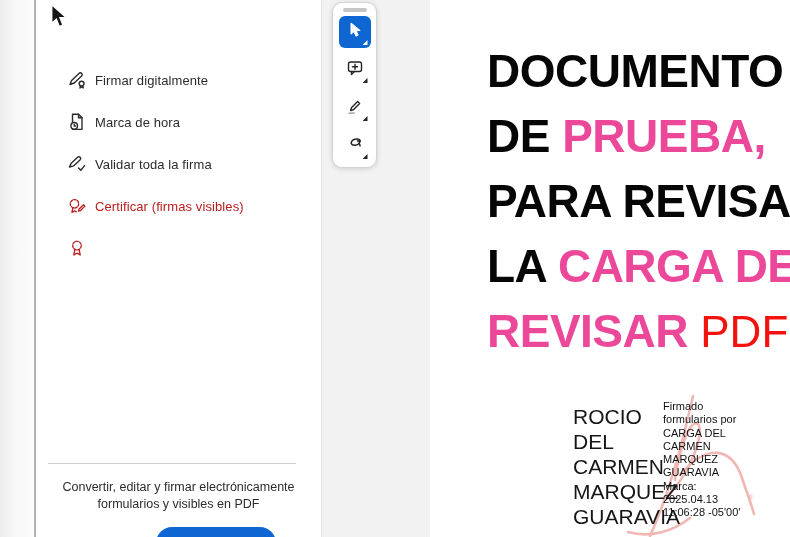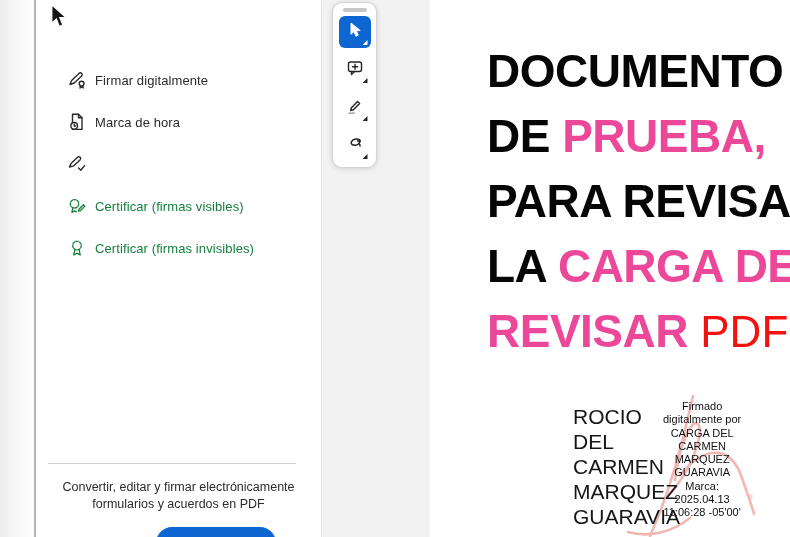--- a/index.html
+++ b/index.html
@@ -11,21 +11,21 @@
         background:linear-gradient(90deg,#ececec 0%,#f7f7f7 45%,#fdfdfd 100%);
         border-right:2px solid #b3b3b3;box-sizing:border-box;}
 
   
   .panel{position:absolute;left:36px;top:0;width:286px;height:537px;background:#ffffff;
          border-right:1px solid #e2e2e2;box-sizing:border-box;}
   .menu{position:absolute;left:0;top:22px;width:100%;margin-top:48px;}
   .menu-item{position:relative;height:20px;margin-bottom:22px;display:flex;align-items:center;cursor:pointer;color:#2b2b2b;}
   .menu-item .mi-icon{position:absolute;left:31px;top:0;width:20px;height:20px;display:flex;align-items:center;justify-content:center;}
   .menu-item .mi-label{position:absolute;left:59px;top:50%;transform:translateY(-50%);font-size:13px;letter-spacing:.1px;white-space:nowrap;}
-  .menu-item.disabled{color:#15803d;cursor:default;padding-left:20px;}
+  .menu-item.disabled{color:#b91c1c;cursor:default;padding-left:20px;}
   .mi-icon svg{stroke:currentColor;}
 
   .panel-divider{position:absolute;left:12px;top:463px;width:248px;height:0;border-top:1px solid #cfcfcf;}
   .promo{position:absolute;left:0;top:479px;width:100%;text-align:center;color:#2c2c2c;font-size:12.5px;line-height:17px;}
   .cta-button{position:absolute;left:120px;top:527px;width:120px;height:32px;background:#0d66d1;border:none;border-radius:17px;cursor:pointer;}
 
   
   .gutter{position:absolute;left:322px;top:0;width:108px;height:537px;background:#f2f2f2;}
   .qtoolbar{position:absolute;left:10px;top:2px;width:45px;height:166px;background:#fff;border:1px solid #d4d4d4;
             border-radius:10px;box-shadow:0 1px 5px rgba(0,0,0,.15);box-sizing:border-box;}
@@ -40,21 +40,21 @@
   
   .doc{position:absolute;left:430px;top:0;width:360px;height:537px;background:#ffffff;}
   .heading{position:absolute;left:57px;top:39px;width:600px;font-weight:700;font-size:46px;line-height:65px;
            letter-spacing:-.5px;white-space:nowrap;color:#060606;}
   .seg-blue{color:#ec4899;}
   .seg-red{color:#f3120e;font-weight:400;font-size:44px;letter-spacing:0;}
 
   .sig-block{position:absolute;left:130px;top:392px;width:240px;height:145px;cursor:pointer;}
   .sig-watermark{position:absolute;left:0;top:0;pointer-events:none;}
   .sig-name{position:absolute;left:13px;top:12px;font-size:21px;line-height:25px;color:#161616;white-space:nowrap;}
-  .sig-details{position:absolute;left:103px;top:8px;font-size:11px;line-height:13.3px;color:#111;white-space:nowrap;text-align:center;}
+  .sig-details{position:absolute;left:103px;top:8px;font-size:11px;line-height:13.3px;color:#111;white-space:nowrap;}
 
   
   .cursor{position:absolute;left:50px;top:4px;pointer-events:none;}
 </style>
 </head>
 <body>
 
 <div id="app">
 
   <div class="rail"></div>
@@ -85,49 +85,49 @@
         <span class="mi-label">Marca de hora</span>
       </div>
 
       <div class="menu-item">
         <span class="mi-icon">
           <svg width="20" height="20" viewBox="0 0 20 20" fill="none" stroke-width="1.4" stroke-linecap="round" stroke-linejoin="round">
             <path d="M2.5 13 L4 9.4 L10.6 3.2 C11.4 2.5 12.5 2.5 13.2 3.3 C13.9 4.1 13.8 5.2 13 5.9 L6.5 11.9 L2.5 13 Z"></path>
             <path d="M11.6 14 L13.8 16.2 L17.6 11.6"></path>
           </svg>
         </span>
+        <span class="mi-label">Validar toda la firma</span>
       </div>
 
       <div class="menu-item disabled">
         <span class="mi-icon">
           <svg width="20" height="20" viewBox="0 0 20 20" fill="none" stroke-width="1.3" stroke-linecap="round" stroke-linejoin="round">
             <circle cx="7.5" cy="7.8" r="4.2" stroke-dasharray="2.4 1.3"></circle>
             <path d="M5.8 11.6 L4.9 16.4 L7.5 14.9 L9.3 15.9"></path>
             <path d="M11.9 13.3 L16.5 8.7 L17.9 10.1 L13.3 14.7 L11.4 15.2 Z"></path>
           </svg>
         </span>
         <span class="mi-label">Certificar (firmas visibles)</span>
       </div>
 
       <div class="menu-item disabled">
         <span class="mi-icon">
           <svg width="20" height="20" viewBox="0 0 20 20" fill="none" stroke-width="1.3" stroke-linecap="round" stroke-linejoin="round">
             <circle cx="10" cy="7.6" r="4.3" stroke-dasharray="2.4 1.3"></circle>
             <path d="M7.9 11.4 L6.8 17 L10 15.1 L13.2 17 L12.1 11.4"></path>
           </svg>
         </span>
-        <span class="mi-label">Certificar (firmas invisibles)</span>
       </div>
 
     </div>
 
     <div class="panel-divider"></div>
     <div class="promo">
       <div>Convertir, editar y firmar electrónicamente</div>
-      <div>formularios y acuerdos en PDF</div>
+      <div>formularios y visibles en PDF</div>
     </div>
     <button class="cta-button"></button>
   </div>
 
   <div class="gutter">
     <div class="qtoolbar">
       <div class="drag-handle"></div>
 
       <div class="tool-btn active">
         <span>
@@ -190,21 +190,21 @@
       </svg>
       <div class="sig-name">
         <div>ROCIO</div>
         <div>DEL</div>
         <div>CARMEN</div>
         <div>MARQUEZ</div>
         <div>GUARAVIA</div>
       </div>
       <div class="sig-details">
         <div>Firmado</div>
-        <div>digitalmente por</div>
+        <div>formularios por</div>
         <div>CARGA DEL</div>
         <div>CARMEN</div>
         <div>MARQUEZ</div>
         <div>GUARAVIA</div>
         <div>Marca:</div>
         <div>2025.04.13</div>
         <div>11:06:28 -05'00'</div>
       </div>
     </div>
   </div>

